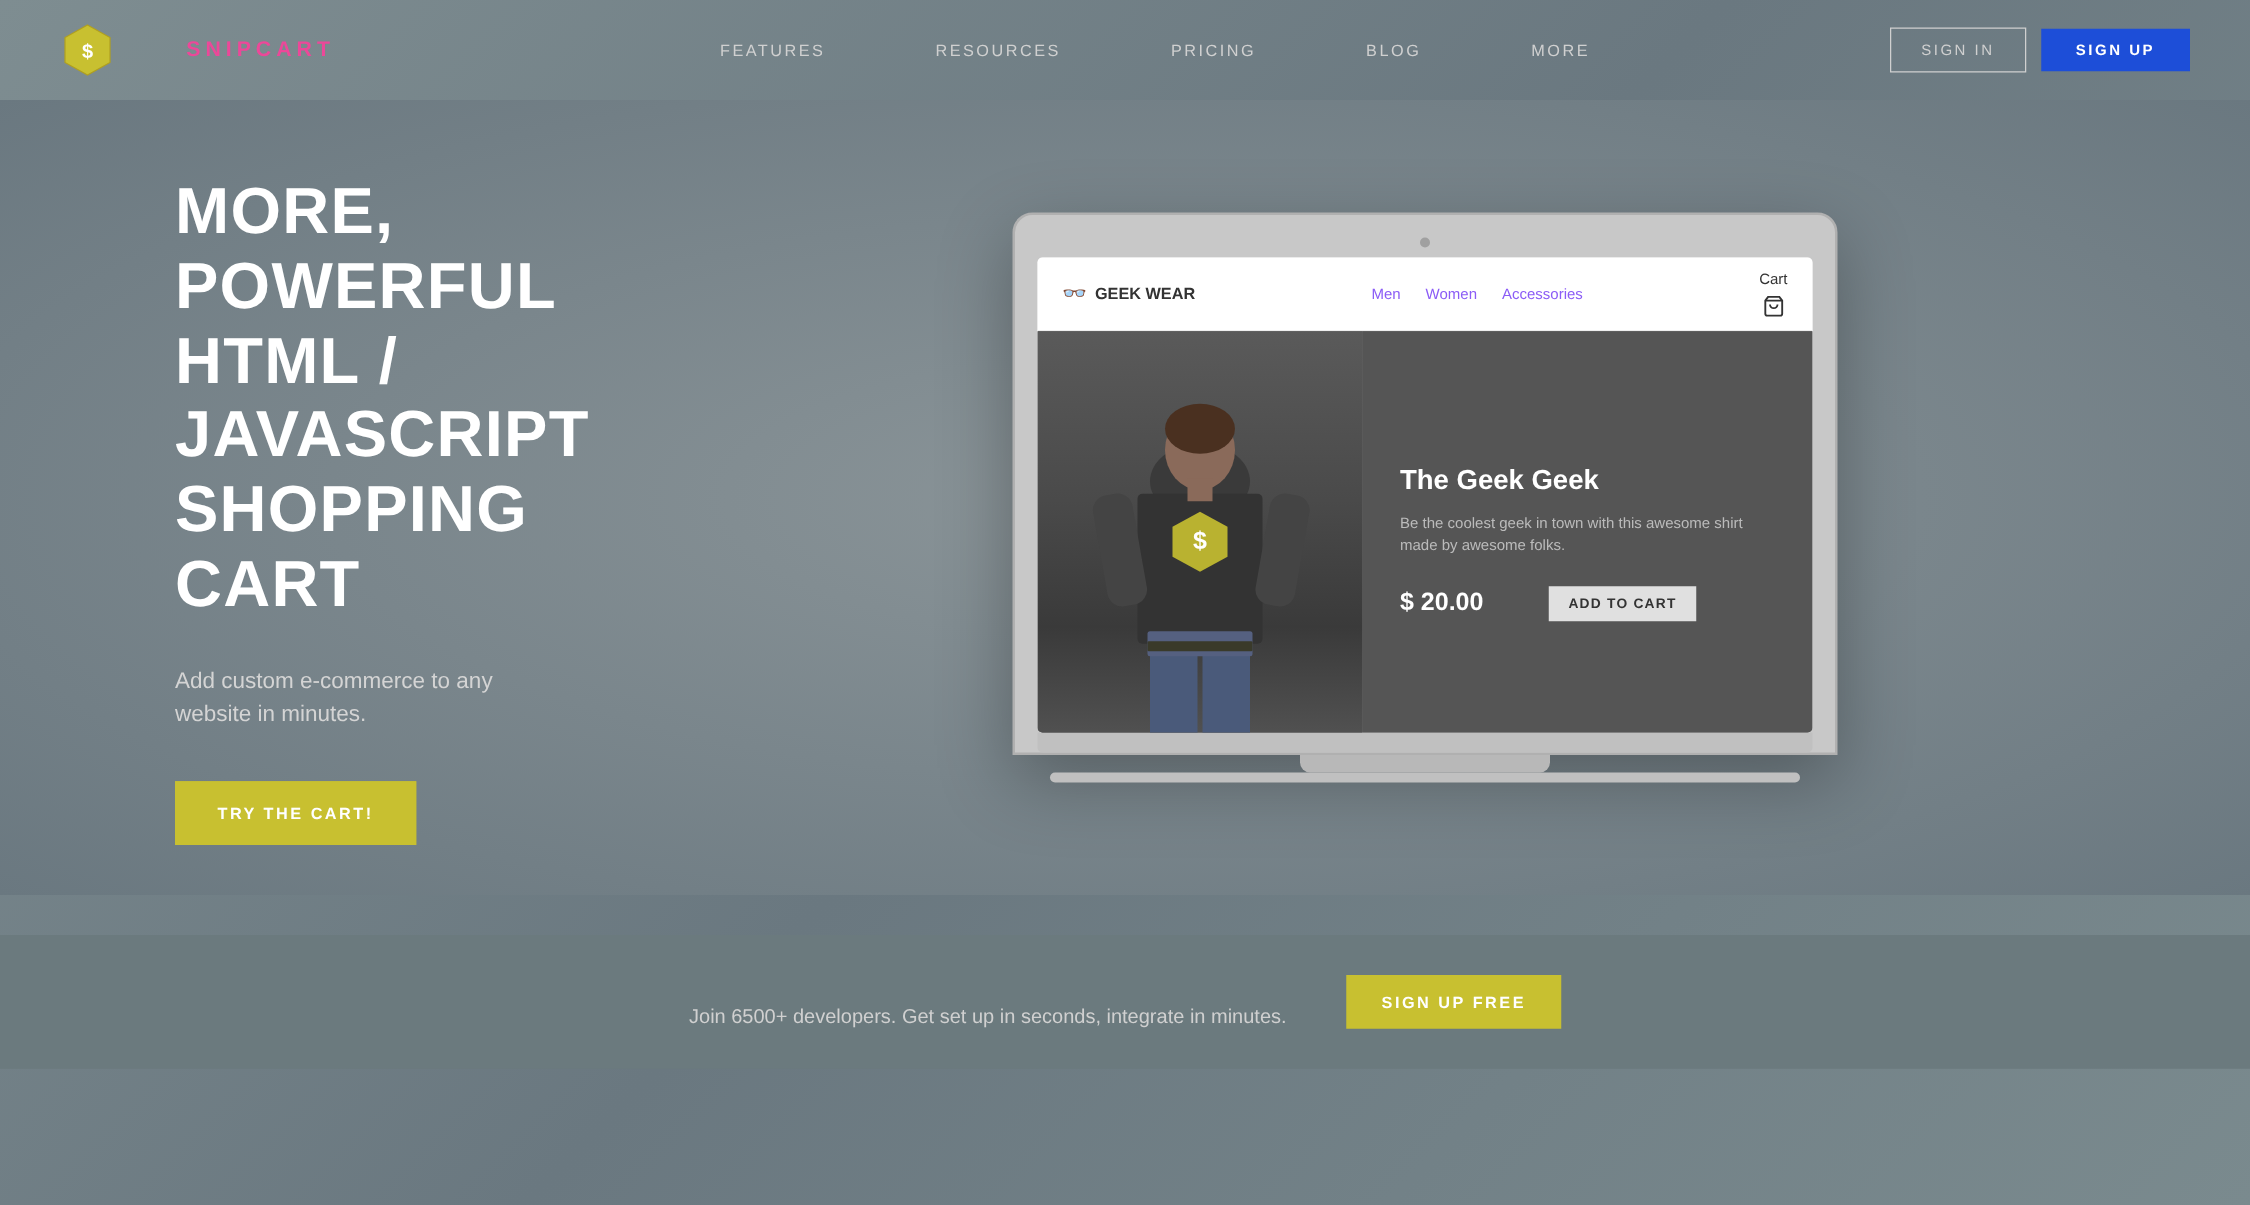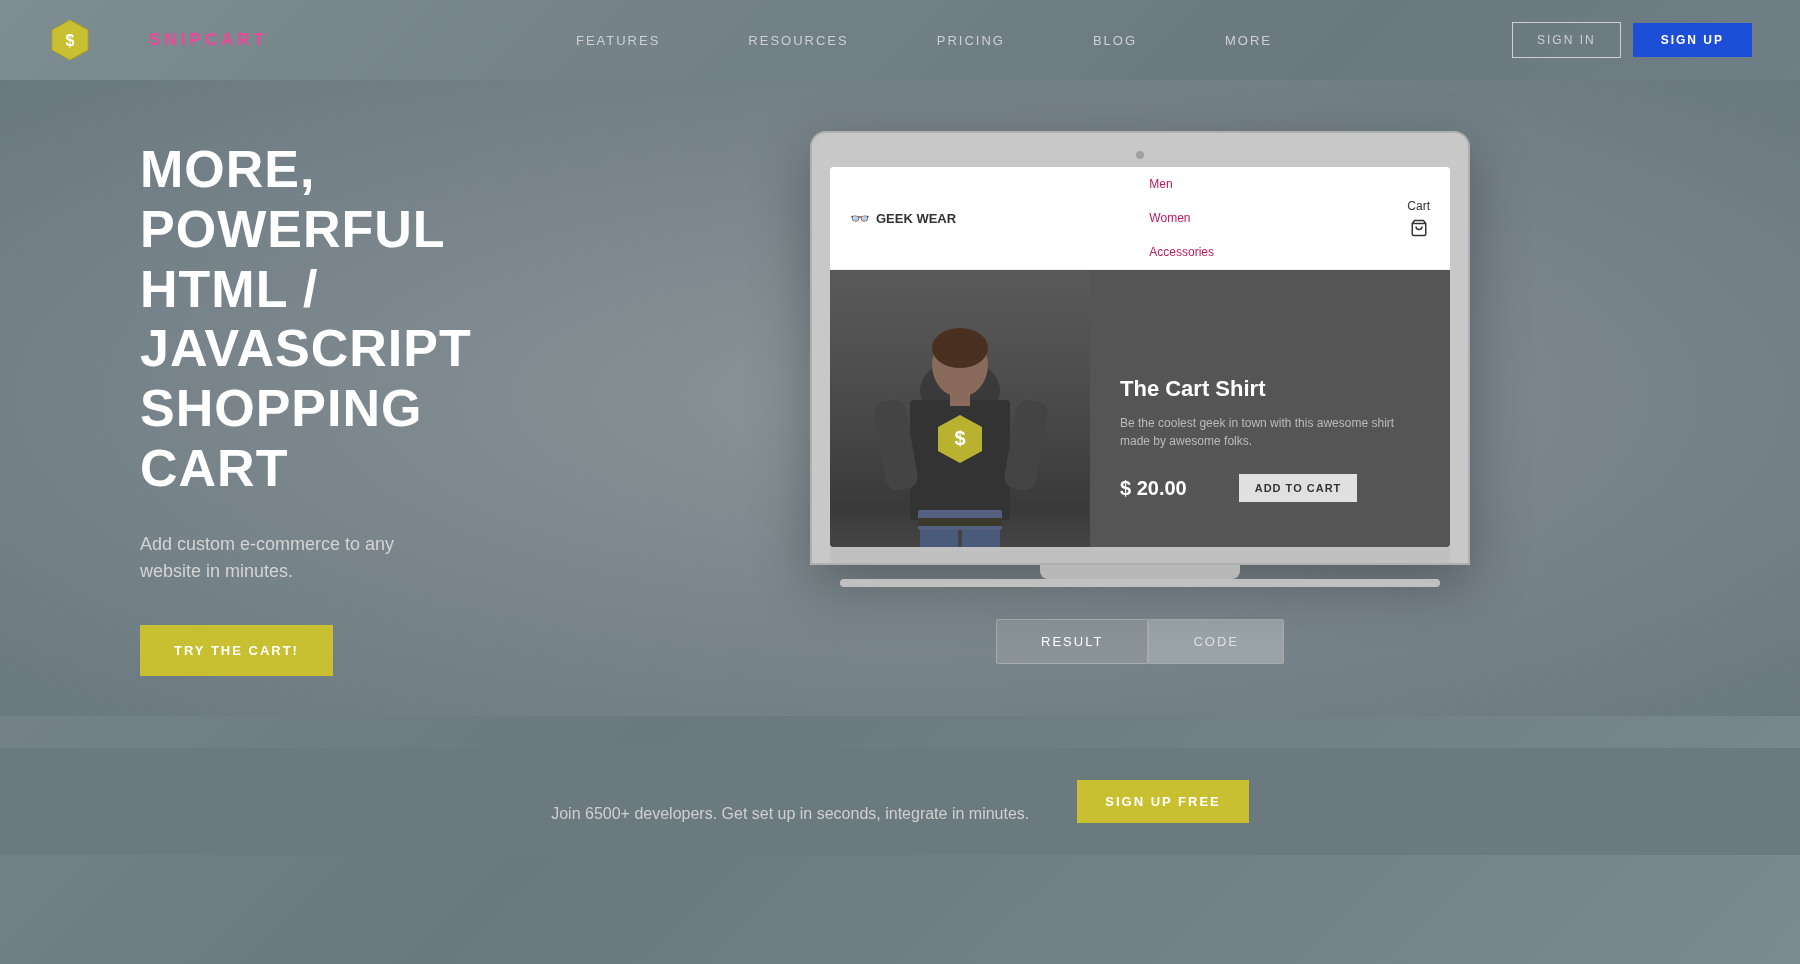--- a/index.html
+++ b/index.html
@@ -182,22 +182,21 @@
       font-weight: 700;
       color: #333;
     }
     .glasses-icon {
       font-size: 16px;
     }
     .screen-nav-links {
       display: flex;
       gap: 20px;
       font-size: 12px;
-      color: #be185d;
-      flex-direction: column;
+      color: #8b5cf6;
     }
     .screen-nav-cart {
       display: flex;
       align-items: center;
       gap: 6px;
       font-size: 12px;
       color: #333;
       flex-direction: column;
     }
 
@@ -428,40 +427,36 @@
                 <div class="shirt-hex">
                   <svg width="56" height="56" viewBox="0 0 56 56" style="margin-top: 20px;">
                     <polygon points="28,4 50,16 50,40 28,52 6,40 6,16" fill="#c8c030" opacity="0.9"></polygon>
                     <text x="28" y="34" text-anchor="middle" font-size="20" fill="#fff" font-weight="bold" font-family="Arial">$</text>
                   </svg>
                 </div>
               </div>
             </div>
 
             <div class="screen-product-info">
-              <div class="product-title">The Cart Shirt</div>
+              <div class="product-title">The Geek Geek</div>
               <div class="product-desc">Be the coolest geek in town with this awesome shirt made by awesome folks.</div>
               <div class="product-price-row">
                 <span class="product-price">$ 20.00</span>
                 <button class="btn-add-cart">ADD TO CART</button>
               </div>
             </div>
           </div>
 
         </div>
         <div class="laptop-base"></div>
       </div>
       <div class="laptop-stand"></div>
       <div class="laptop-foot"></div>
     </div>
 
-    <div class="result-tabs">
-      <button class="tab-btn active">RESULT</button>
-      <button class="tab-btn">CODE</button>
-    </div>
 
   </div>
 </section>
 
 <div class="bottom-banner">
   <span class="bottom-banner-text">Join 6500+ developers. Get set up in seconds, integrate in minutes.</span>
   <button class="btn-signup-free">SIGN UP FREE</button>
 </div>
 
 </body></html>

